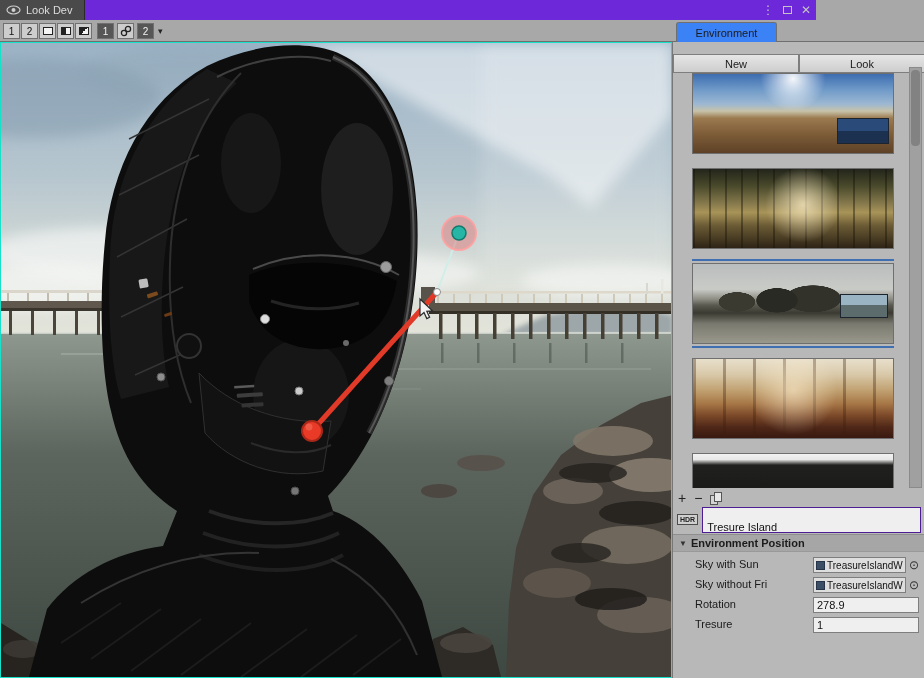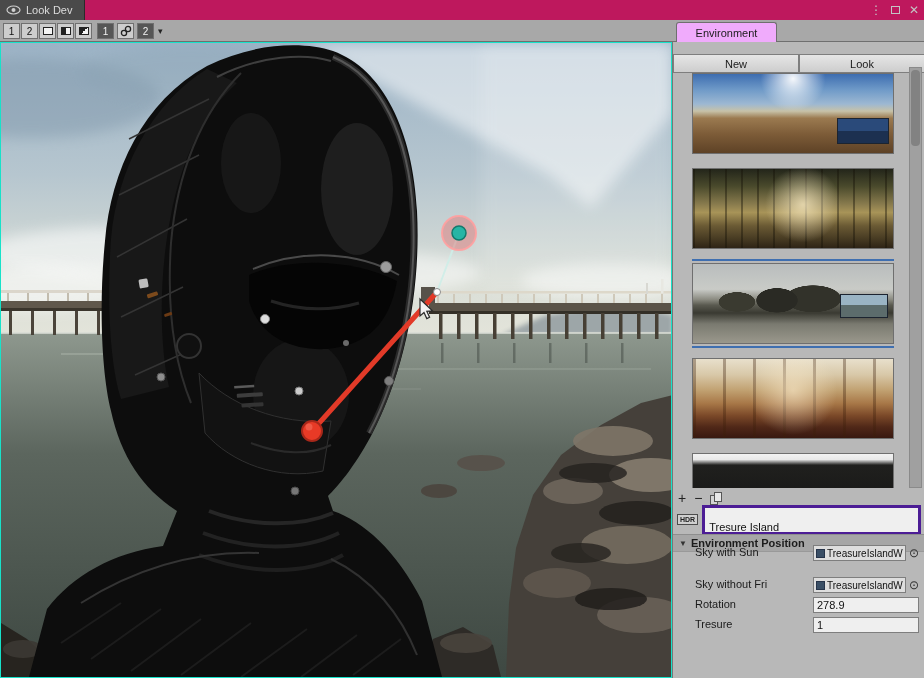--- a/index.html
+++ b/index.html
@@ -1,35 +1,35 @@
 <!DOCTYPE html>
 <html><head>
 <meta charset="utf-8">
 <style>
   html,body{margin:0;padding:0;background:#2b2b2b;}
   *{box-sizing:border-box;}
   .win{position:relative;width:924px;height:678px;overflow:hidden;font-family:"Liberation Sans",sans-serif;background:#a8a8a8;}
 
   
-  .titlebar{position:absolute;left:0;top:0;width:924px;height:20px;background:#be185d;}
+  .titlebar{position:absolute;left:0;top:0;width:816px;height:20px;background:#6d28d9;}
   .title-tab{position:absolute;left:0;top:0;height:20px;padding:0 12px 0 6px;background:#4a4a4a;border-right:1px solid #2a2a2a;display:flex;align-items:center;gap:5px;color:#dcdcdc;font-size:11px;}
   .win-controls{position:absolute;right:5px;top:0;height:20px;display:flex;align-items:center;gap:9px;color:#c4c4c4;font-size:12px;}
   .maxbox{width:9px;height:8px;border:1px solid #c4c4c4;}
 
   
   .toolbar{position:absolute;left:0;top:20px;width:924px;height:22px;background:#a8a8a8;border-bottom:1px solid #6f6f6f;}
   .tbtn{position:absolute;top:3px;width:17px;height:16px;background:#cdcdcd;border:1px solid #707070;font-size:10px;color:#111;display:flex;align-items:center;justify-content:center;}
   .tbtn.dark{background:#565656;color:#f2f2f2;}
   .mini{width:10px;height:8px;border:1px solid #222;}
   .mini.plain{background:#f4f4f4;}
   .mini.splitv{background:linear-gradient(to right,#222 50%,#f4f4f4 50%);}
   .mini.splitd{background:linear-gradient(135deg,#222 50%,#f4f4f4 50%);}
   .ddown{position:absolute;left:158px;top:6px;font-size:9px;color:#222;cursor:default;}
   .rtab{position:absolute;top:2px;height:20px;width:101px;border:1px solid #6f6f6f;border-bottom:none;border-radius:3px 3px 0 0;display:flex;align-items:center;justify-content:center;font-size:11px;color:#1b1b1b;}
-  .rtab.sel{background:#f0abfc;}
+  .rtab.sel{background:#3b82f6;}
   .rtab.unsel{background:#989898;margin-top:20px;}
 
   
   .viewport{position:absolute;left:0;top:42px;width:672px;height:636px;border:1px solid #17e2c9;background:#9db4c6;}
   .viewport svg{position:absolute;left:0;top:0;width:100%;height:100%;display:block;}
 
   
   .sidepanel{position:absolute;left:672px;top:42px;width:252px;height:636px;background:#b8b8b8;border-left:1px solid #777;}
   .newload{position:absolute;left:0;top:0;width:252px;height:19px;display:flex;margin-top:12px;}
   .nl-btn{flex:1;background:linear-gradient(#e6e6e6,#cdcdcd);border:1px solid #7e7e7e;font-size:11px;color:#1b1b1b;display:flex;align-items:center;justify-content:center;}
@@ -68,21 +68,21 @@
   .vthumb{position:absolute;left:1px;top:2px;width:9px;height:76px;background:#828282;border-radius:4px;}
 
   .list-ctrl{position:absolute;left:5px;top:447px;height:18px;display:flex;align-items:center;gap:8px;color:#222;}
   .lc-btn{font-size:14px;line-height:14px;color:#222;}
   .copyicon{position:relative;width:13px;height:13px;}
   .copyicon .c1{position:absolute;left:0;top:3px;width:8px;height:10px;border:1px solid #555;background:#d4d4d4;}
   .copyicon .c2{position:absolute;left:4px;top:0;width:8px;height:10px;border:1px solid #555;background:#e8e8e8;}
 
   .hdr-row{position:absolute;left:4px;top:469px;width:244px;height:17px;display:flex;align-items:center;gap:4px;}
   .hdr-badge{border:1px solid #4c4c4c;font-size:7px;font-weight:bold;padding:1px 2px;color:#222;background:#cfcfcf;}
-  .hdr-field{flex:1;height:16px;background:#efefef;border:3px solid #4c1d95;font-size:11px;line-height:14px;padding:12px 4px;color:#111;white-space:nowrap;overflow:hidden;}
+  .hdr-field{flex:1;height:16px;background:#efefef;border:1px solid #4c1d95;font-size:11px;line-height:14px;padding:12px 4px;color:#111;white-space:nowrap;overflow:hidden;}
 
   .env-header{position:absolute;left:0;top:492px;width:252px;height:18px;background:#a6a6a6;border-top:1px solid #8e8e8e;border-bottom:1px solid #999;display:flex;align-items:center;gap:4px;padding-left:6px;font-weight:bold;font-size:11px;color:#1c1c1c;}
   .fold{font-size:8px;color:#333;}
 
   .srow{position:absolute;left:0;width:252px;height:20px;}
   .lbl{position:absolute;left:22px;top:3px;font-size:11px;color:#1a1a1a;white-space:nowrap;}
   .objfield{position:absolute;left:140px;top:2px;width:93px;height:16px;background:#dedede;border:1px solid #7e7e7e;display:flex;align-items:center;gap:2px;padding:0 2px;}
   .tex-chip{width:9px;height:9px;background:#3a4f66;border:1px solid #26344a;flex:none;}
   .objtext{font-size:10px;white-space:nowrap;overflow:hidden;color:#111;flex:1;}
   .picker{position:absolute;left:236px;top:2px;font-size:12px;color:#333;line-height:16px;}
@@ -374,21 +374,21 @@
     <div class="hdr-row">
       <span class="hdr-badge">HDR</span>
       <div class="hdr-field">Tresure Island</div>
     </div>
 
     <div class="env-header">
       <span class="fold">▼</span>
       <span>Environment Position</span>
     </div>
 
-    <div class="srow" style="top:501px">
+    <div class="srow" style="top:513px">
       <span class="lbl">Sky with Sun</span>
       <div class="objfield">
         <span class="tex-chip"></span>
         <span class="objtext">TreasureIslandWh</span>
       </div>
       <span class="picker">⊙</span>
     </div>
 
     <div class="srow" style="top:533px">
       <span class="lbl">Sky without Fri</span>

